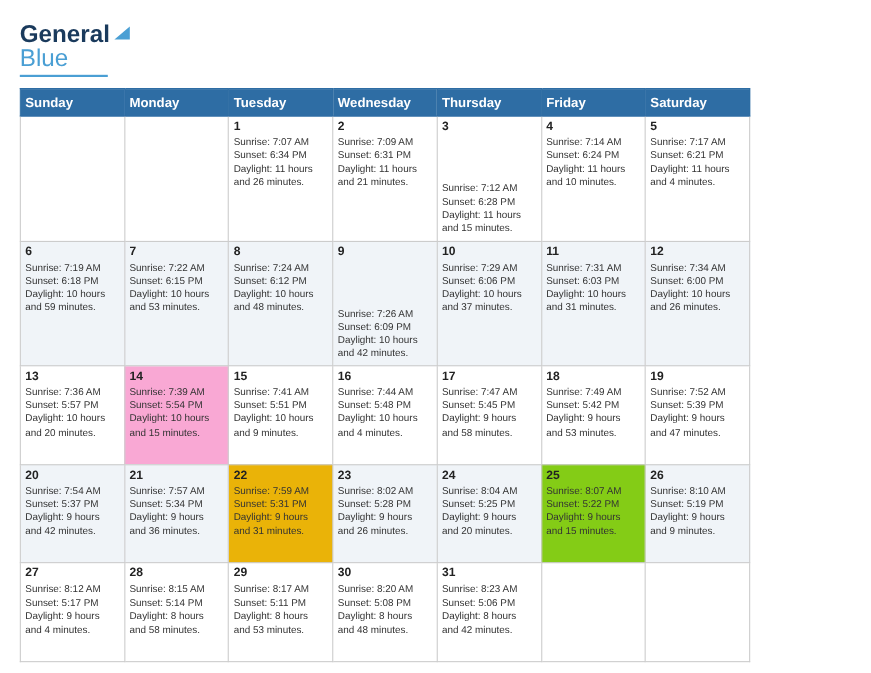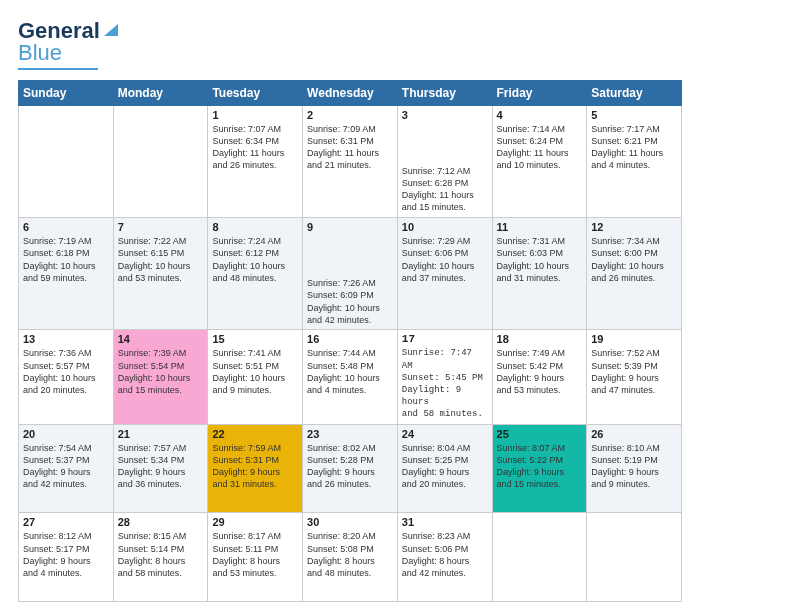--- a/index.html
+++ b/index.html
@@ -241,21 +241,21 @@
 Daylight: 10 hours
 and 9 minutes.</div>
           </td>
           <td style="background: rgb(255, 255, 255);">
             <span class="day-number">16</span>
             <div class="day-info" style="white-space: pre-line;">Sunrise: 7:44 AM
 Sunset: 5:48 PM
 Daylight: 10 hours
 and 4 minutes.</div>
           </td>
-          <td style="background: rgb(255, 255, 255); font-family: Liberation Mono, monospace;">
+          <td style="background: rgb(255, 255, 255);">
             <span class="day-number">17</span>
             <div class="day-info" style="white-space: pre-line;">Sunrise: 7:47 AM
 Sunset: 5:45 PM
 Daylight: 9 hours
 and 58 minutes.</div>
           </td>
           <td style="background: rgb(255, 255, 255);">
             <span class="day-number">18</span>
             <div class="day-info" style="white-space: pre-line;">Sunrise: 7:49 AM
 Sunset: 5:42 PM
@@ -299,21 +299,21 @@
 Daylight: 9 hours
 and 26 minutes.</div>
           </td>
           <td style="background: rgb(240, 244, 248);">
             <span class="day-number">24</span>
             <div class="day-info" style="white-space: pre-line;">Sunrise: 8:04 AM
 Sunset: 5:25 PM
 Daylight: 9 hours
 and 20 minutes.</div>
           </td>
-          <td style="background: #14b8a6;">
+          <td style="background: #84cc16;">
             <span class="day-number">25</span>
             <div class="day-info" style="white-space: pre-line;">Sunrise: 8:07 AM
 Sunset: 5:22 PM
 Daylight: 9 hours
 and 15 minutes.</div>
           </td>
           <td style="background: rgb(240, 244, 248);">
             <span class="day-number">26</span>
             <div class="day-info" style="white-space: pre-line;">Sunrise: 8:10 AM
 Sunset: 5:19 PM

